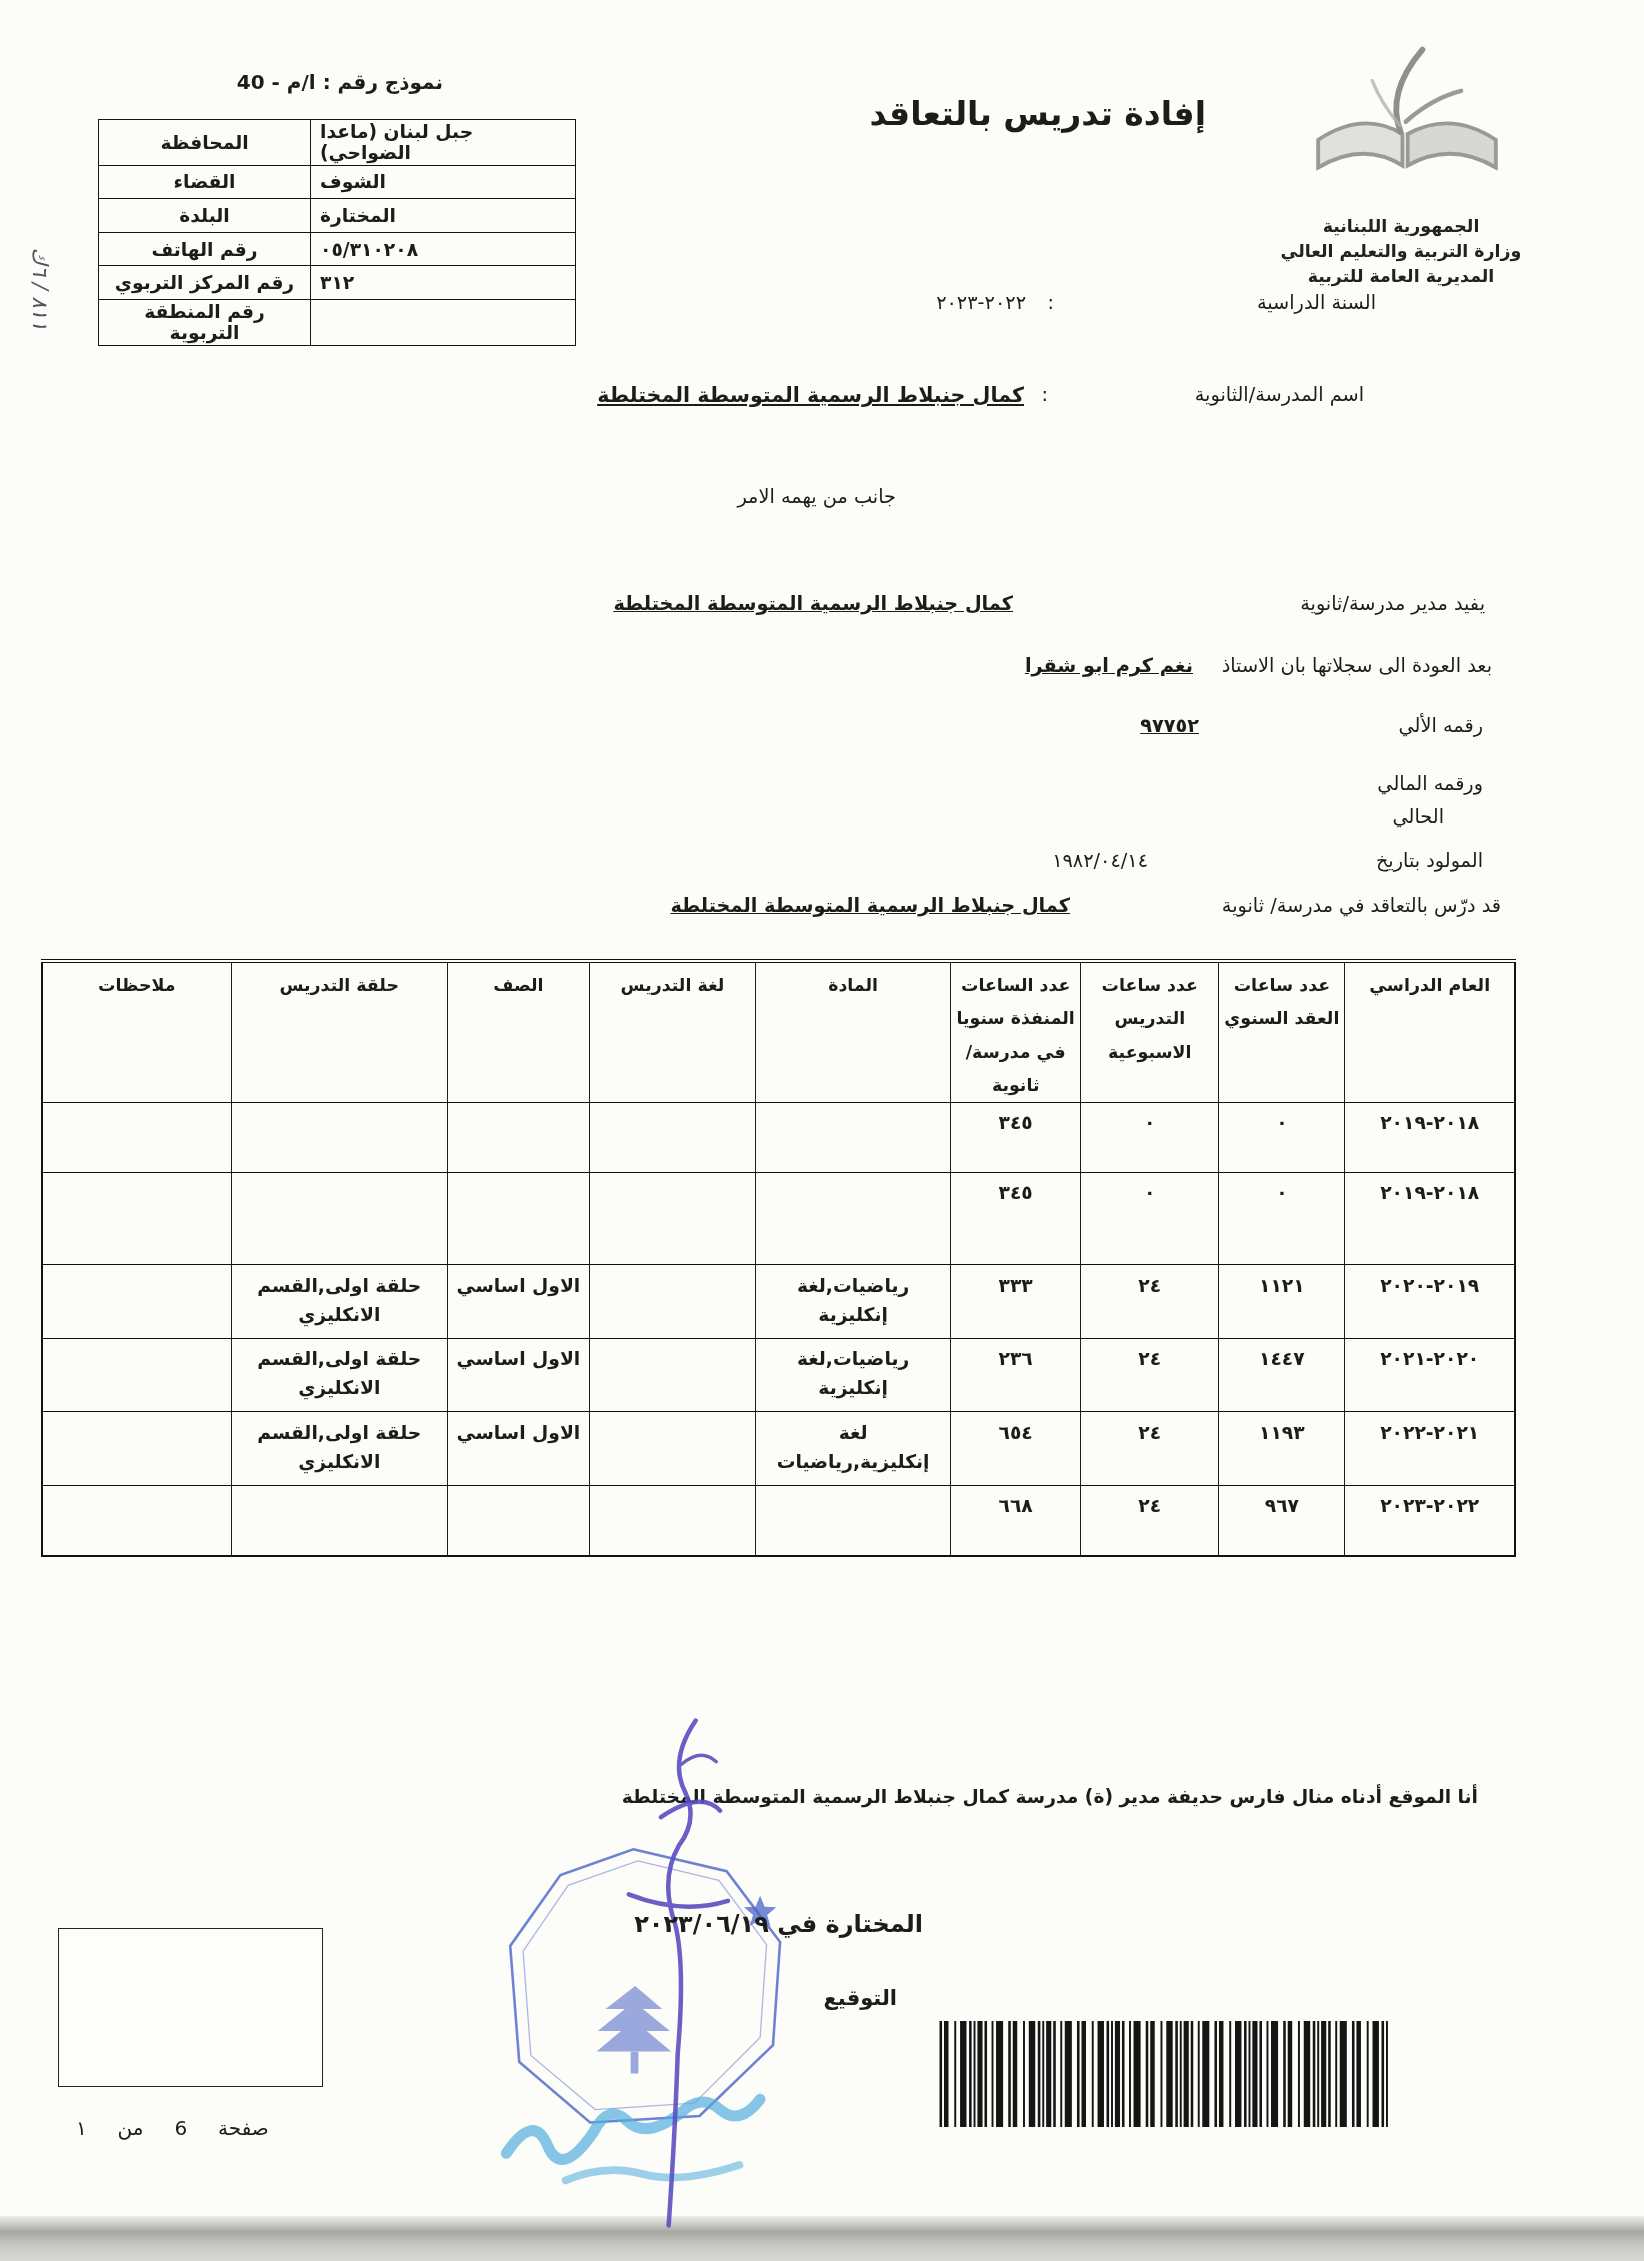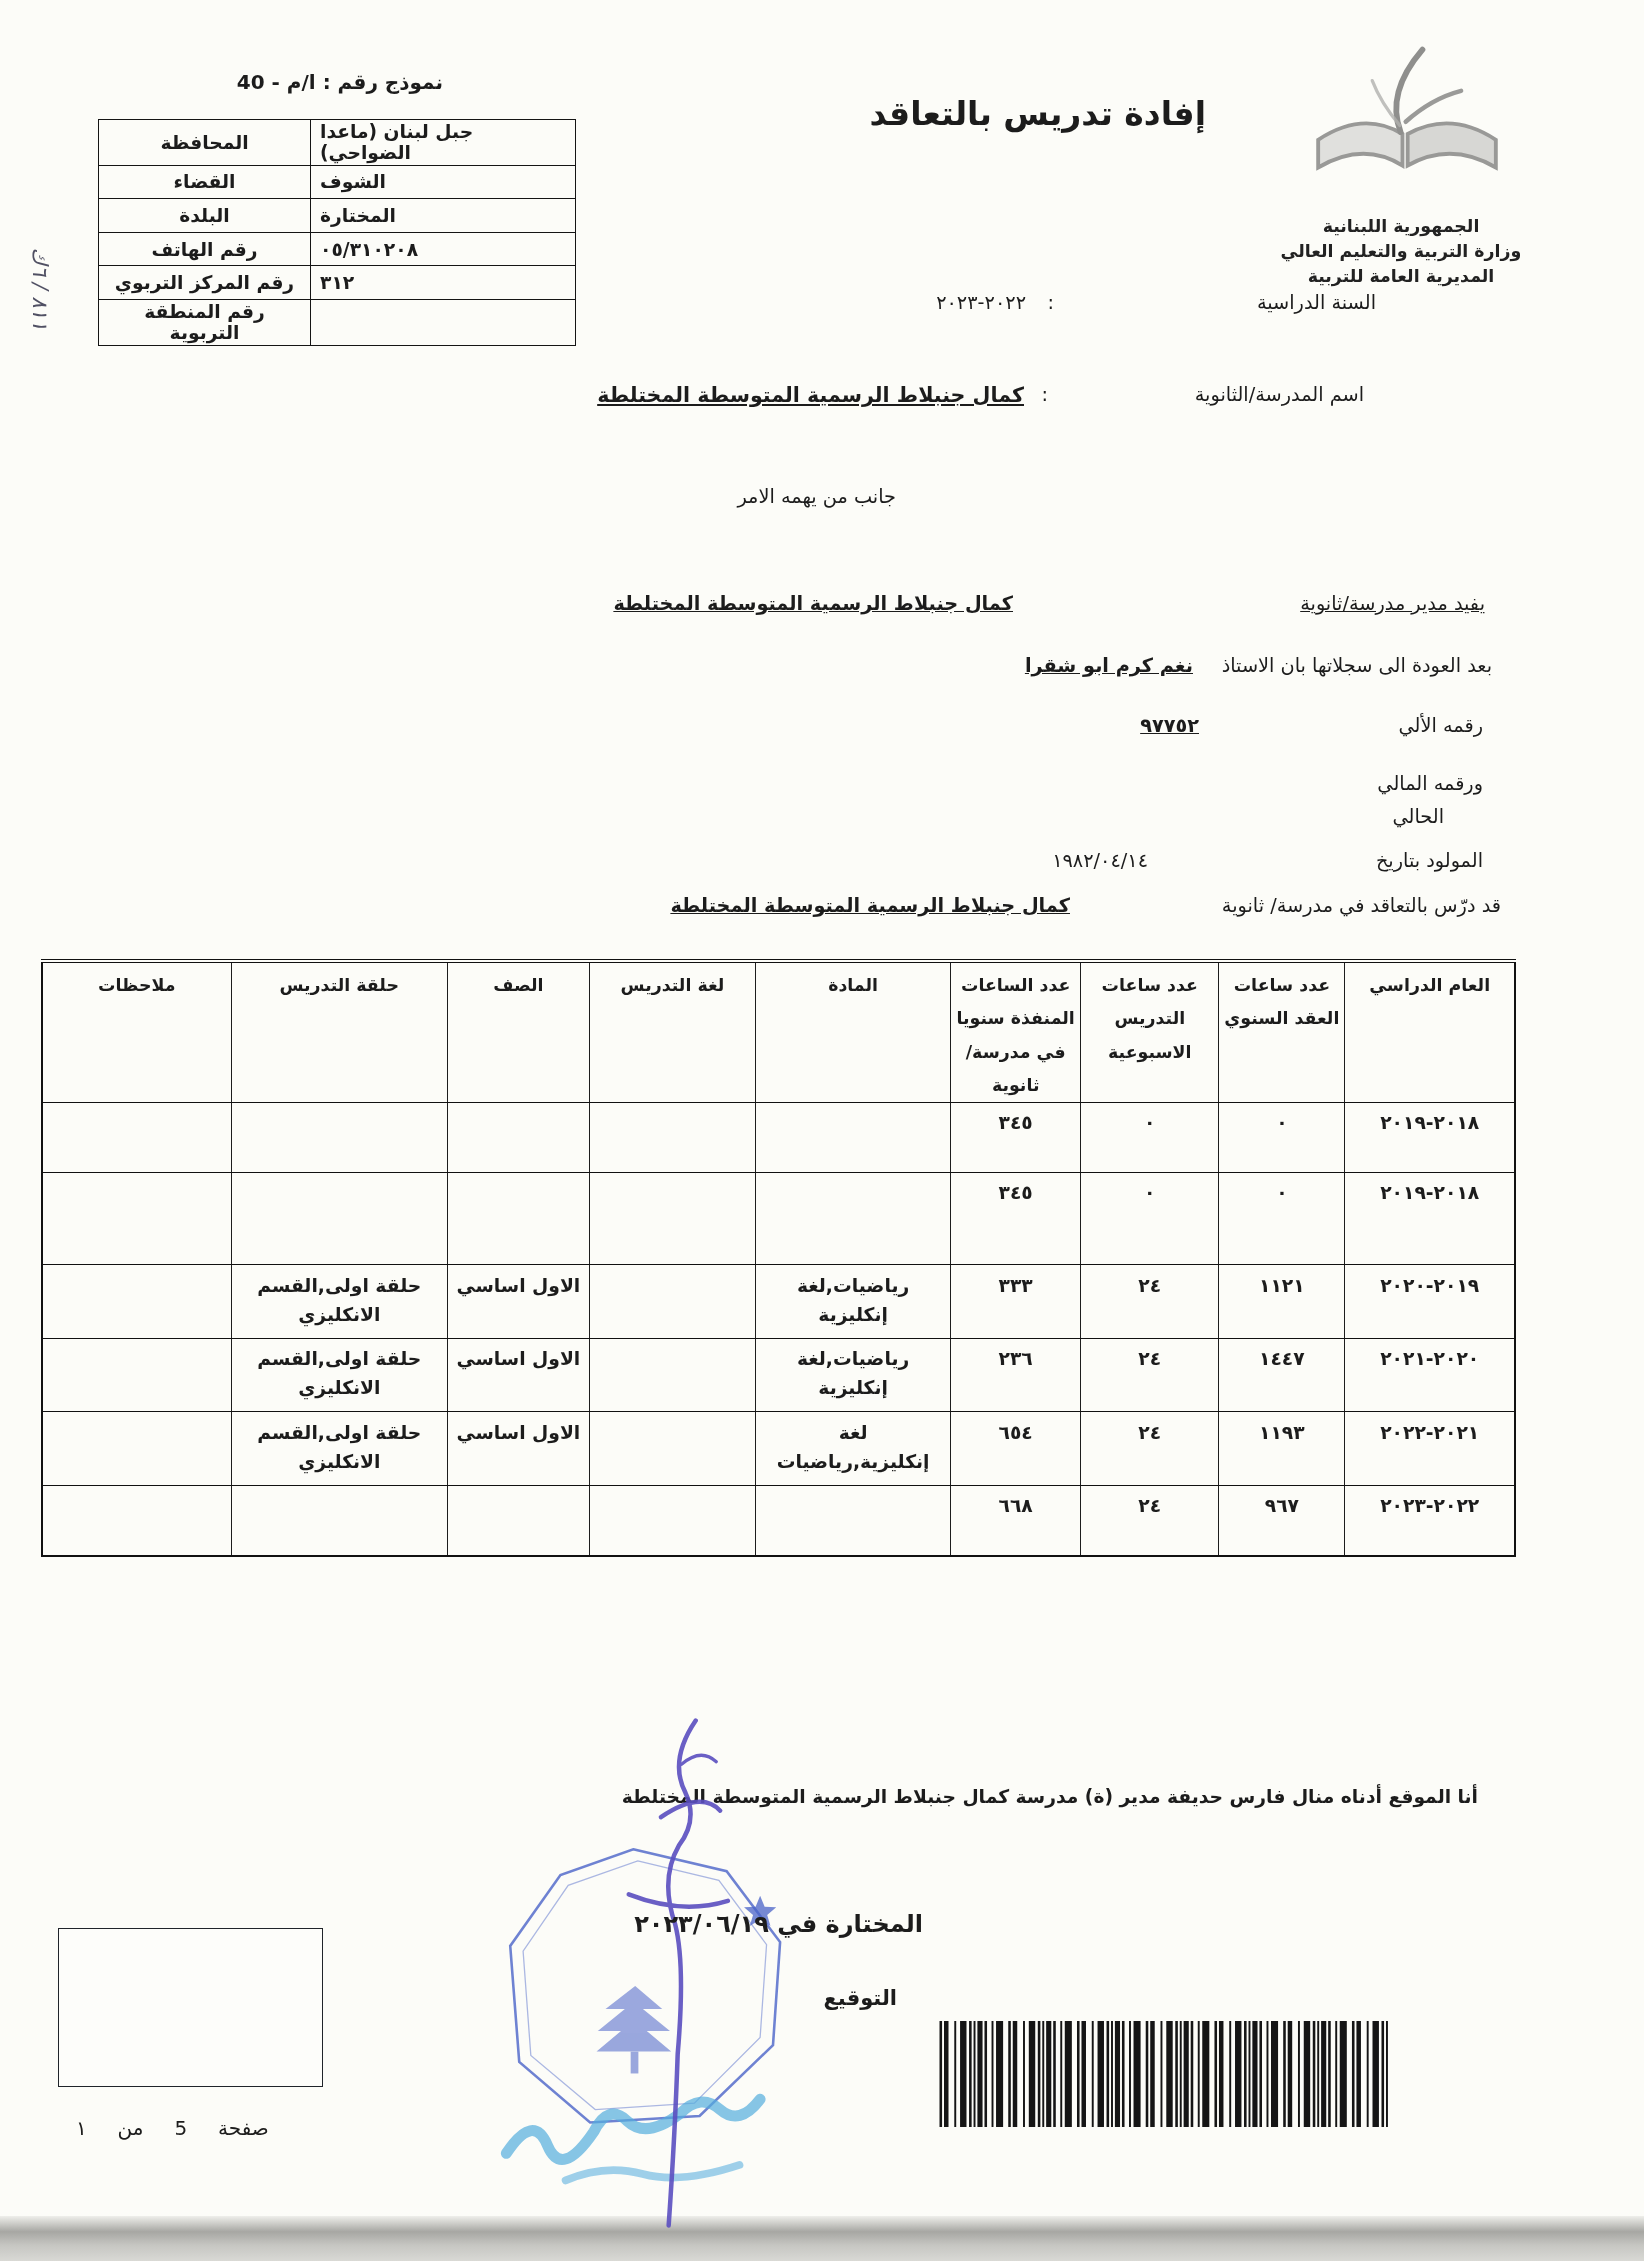--- a/index.html
+++ b/index.html
@@ -114,21 +114,21 @@
     <span class="abs" style="right:280px;">اسم المدرسة/الثانوية</span>
     <span class="abs" style="right:596px;">:</span>
     <span class="abs b" style="right:620px;font-size:20.6px;">كمال جنبلاط الرسمية المتوسطة المختلطة</span>
   </div>
 
   <div class="line" style="top:485px;">
     <span class="abs" style="right:748px;">جانب من يهمه الامر</span>
   </div>
 
   <div class="line" style="top:592px;">
-    <span class="abs" style="right:159px;text-decoration:underline;">يفيد مدير مدرسة/ثانوية</span>
+    <span class="abs" style="right:159px;">يفيد مدير مدرسة/ثانوية</span>
     <span class="abs b" style="right:631px;">كمال جنبلاط الرسمية المتوسطة المختلطة</span>
   </div>
   <div class="line" style="top:654px;">
     <span class="abs" style="right:152px;">بعد العودة الى سجلاتها بان الاستاذ</span>
     <span class="abs b" style="right:451px;">نغم كرم ابو شقرا</span>
   </div>
   <div class="line" style="top:714px;">
     <span class="abs" style="right:161px;">رقمه الألي</span>
     <span class="abs b" style="right:445px;">٩٧٧٥٢</span>
   </div>
@@ -272,21 +272,21 @@
       <path d="M248,298 q82,32 154,10"></path>
       <path d="M330,96 q30,-26 54,-4" stroke-width="5"></path>
     </g>
   </svg>
 
   <div class="abs place-date">المختارة في ٢٠٢٣/٠٦/١٩</div>
   <div class="abs sig-label">التوقيع</div>
 
   <div class="abs empty-box"></div>
 
-  <div class="abs page-label">صفحة 5 من ١</div>
+  <div class="abs page-label">صفحة 6 من ١</div>
 
   <svg class="abs barcode-wrap" width="458" height="106" viewBox="0 0 710 165">
     <g>
         <rect x="4" y="0" width="4" height="165" fill="#151515"></rect>
         <rect x="11" y="0" width="7" height="165" fill="#151515"></rect>
         <rect x="27" y="0" width="3" height="165" fill="#151515"></rect>
         <rect x="36" y="0" width="10" height="165" fill="#151515"></rect>
         <rect x="50" y="0" width="4" height="165" fill="#151515"></rect>
         <rect x="57" y="0" width="3" height="165" fill="#151515"></rect>
         <rect x="63" y="0" width="8" height="165" fill="#151515"></rect>

